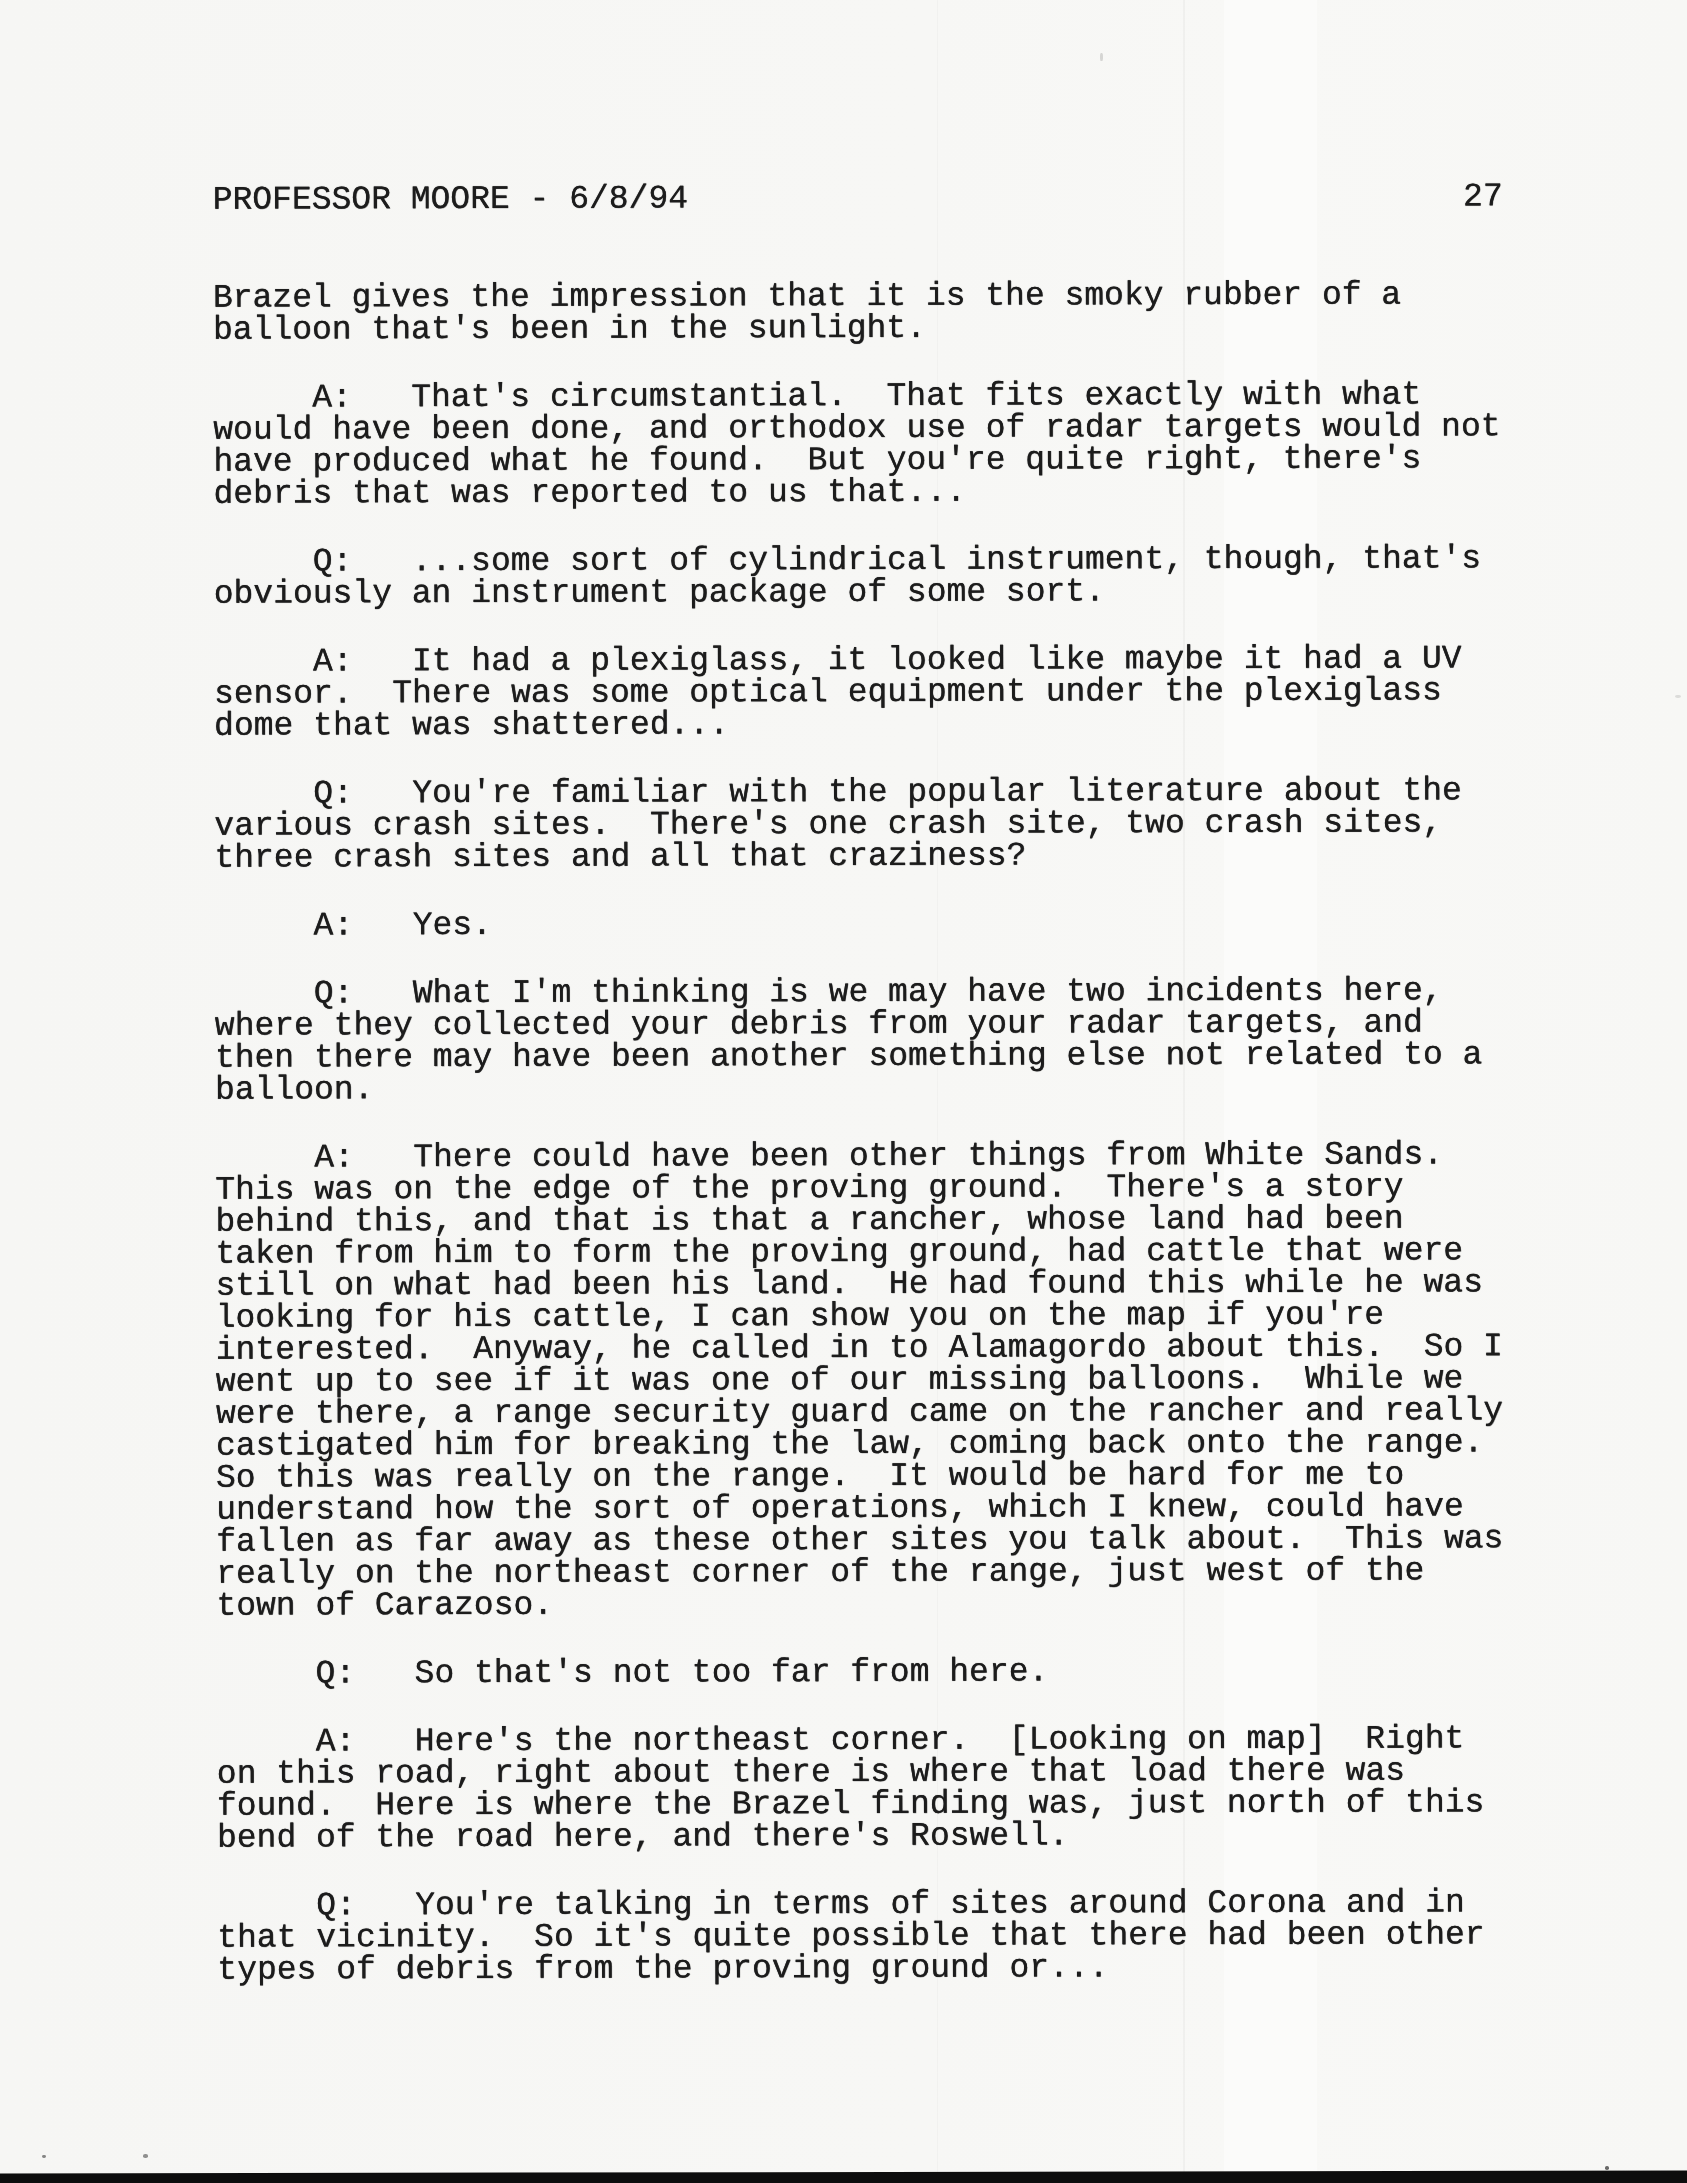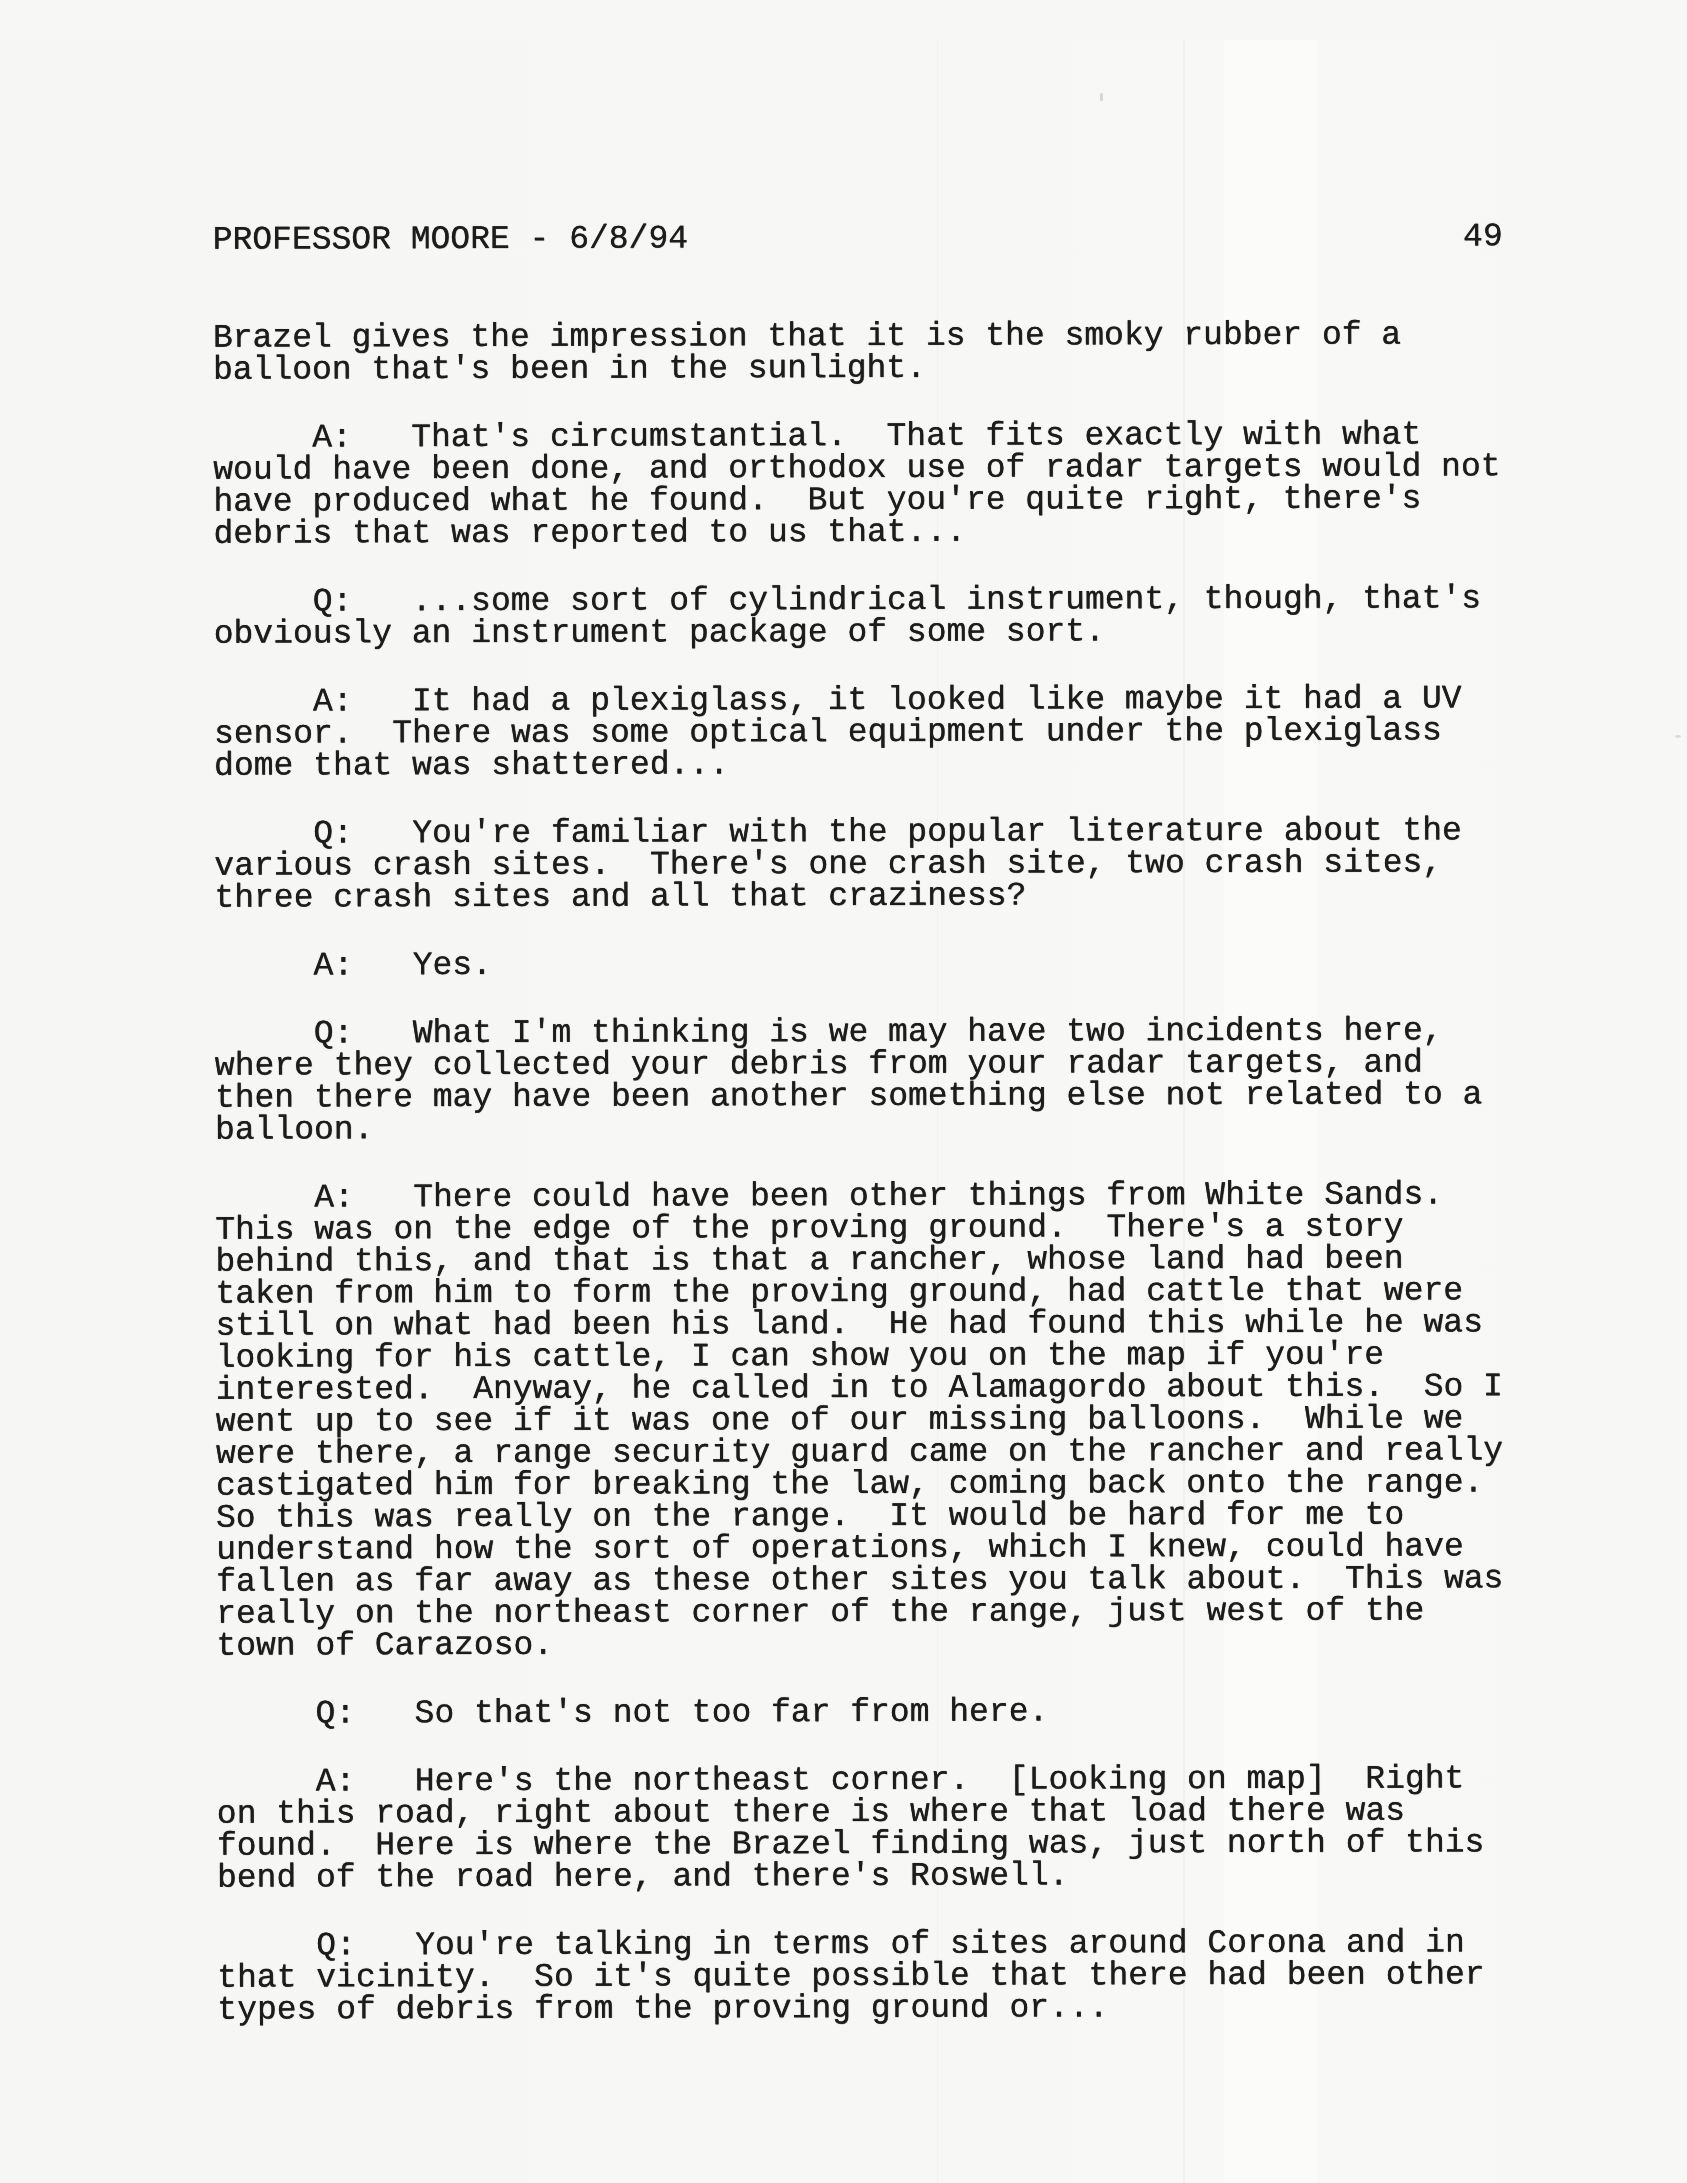--- a/index.html
+++ b/index.html
@@ -12,21 +12,20 @@
   body {
     background: #f7f7f5;
     position: relative;
     font-family: "Liberation Mono", "DejaVu Sans Mono", monospace;
   }
   .page {
     position: absolute;
     inset: 0;
     background: linear-gradient(90deg, #f6f6f4 0%, #f7f7f5 55%, #f8f8f6 74%, #f7f7f5 100%);
     overflow: hidden;
-    margin-top: 40px;
   }
   
   .streak { position: absolute; top: 0; bottom: 0; }
   .streak-1 { left: 937px; width: 1.3px; background: rgba(0,0,0,0.025); }
   .streak-2 { left: 1183px; width: 2px; background: rgba(0,0,0,0.03); }
   .light-band { left: 1224px; width: 93px; background: rgba(255,255,255,0.45); }
   .speck { position: absolute; border-radius: 45%; }
   .speck-1 { left: 1100px; top: 53px;   width: 2.6px; height: 8px; background: rgba(40,40,40,0.16); }
   .speck-2 { left: 42px;   top: 2155px; width: 4px; height: 3.3px;  background: rgba(20,20,20,0.5); }
   .speck-3 { left: 143px;  top: 2154px; width: 4.6px; height: 4px;  background: rgba(20,20,20,0.45); }
@@ -78,21 +77,21 @@
   <div class="streak light-band"></div>
   <div class="speck speck-1"></div>
   <div class="speck speck-2"></div>
   <div class="speck speck-3"></div>
   <div class="speck speck-4"></div>
   <div class="speck speck-5"></div>
 
   <div class="text-block">
     <div class="header-row">
       <span>PROFESSOR MOORE - 6/8/94</span>
-      <span>49</span>
+      <span>27</span>
     </div>
     <div id="paragraphs">
         <pre class="para">Brazel gives the impression that it is the smoky rubber of a
 balloon that's been in the sunlight.</pre>
         <pre class="para">     A:   That's circumstantial.  That fits exactly with what
 would have been done, and orthodox use of radar targets would not
 have produced what he found.  But you're quite right, there's
 debris that was reported to us that...</pre>
         <pre class="para">     Q:   ...some sort of cylindrical instrument, though, that's
 obviously an instrument package of some sort.</pre>

